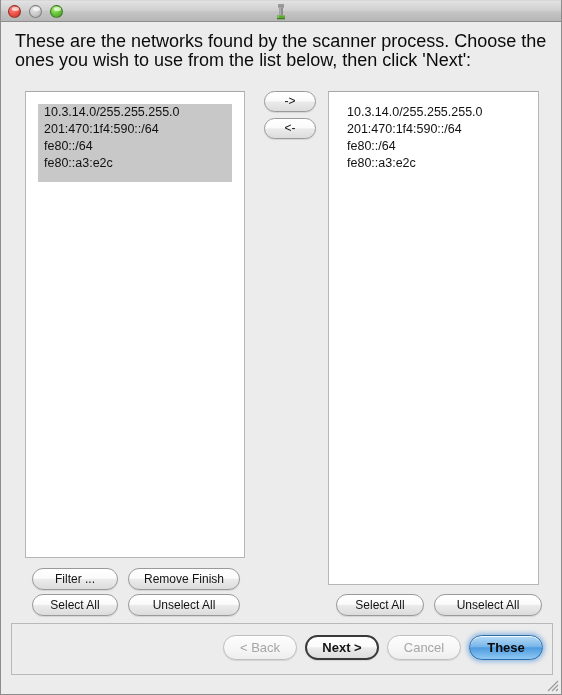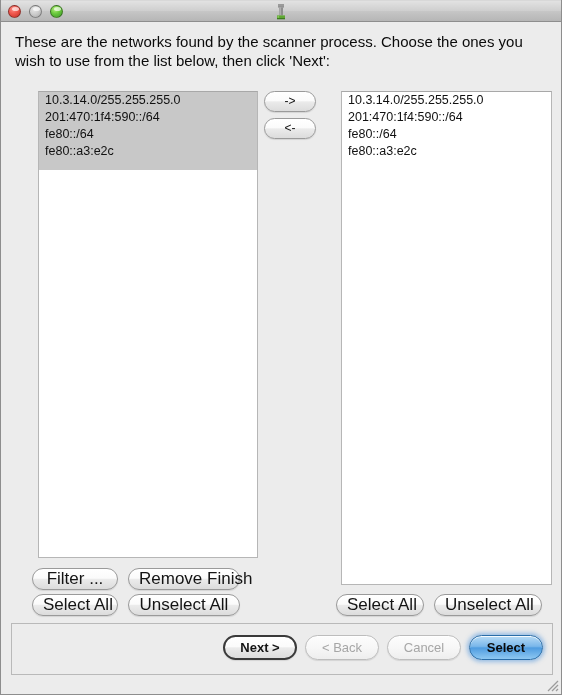--- a/index.html
+++ b/index.html
@@ -73,42 +73,41 @@
     left: 50%;
     top: 2px;
     transform: translateX(-50%);
     width: 16px;
     height: 18px;
   }
 
   
   .prompt {
     padding: 10px 14px 8px 14px;
-    font-size: 15px;
+    font-size: 18px;
     line-height: 19px;
     color: #0b0b0b;
     background: #ececec;
   }
 
   
   .body-area {
     position: relative;
     height: 545px;
     background: #ececec;
   }
 
   .listbox {
     position: absolute;
     box-sizing: border-box;
     background: #ffffff;
     border: 1px solid #b6b6b6;
     border-top-color: #a8a8a8;
     overflow: hidden;
-    padding: 0;
-    margin-left: 13px;
+    padding: 12px;
   }
   .listbox.left {
     left: 24px;
     top: 13px;
     width: 220px;
     height: 467px;
   }
   .listbox.right {
     left: 327px;
     top: 13px;
@@ -139,21 +138,21 @@
   }
 
   
   .btn {
     display: inline-block;
     box-sizing: border-box;
     border-radius: 20px;
     border: 1px solid #9a9a9a;
     background: linear-gradient(to bottom, #ffffff 0%, #fbfbfb 46%, #ebebeb 52%, #dcdcdc 100%);
     color: #141414;
-    font-size: 17px;
+    font-size: 12px;
     text-align: center;
     line-height: 1;
     padding: 0;
     cursor: default;
     box-shadow: 0 1px 1px rgba(0,0,0,0.10), inset 0 1px 0 rgba(255,255,255,0.9);
     white-space: nowrap;
     font-family: "Liberation Sans", sans-serif;
   }
   .btn.arrow {
     width: 52px;
@@ -296,24 +295,24 @@
 
     <div class="btn-row right-row">
       <div class="btn wide w-rsel">Select All</div>
       <div class="btn wide w-runsel">Unselect All</div>
     </div>
 
   </div>
 
   <div class="navpanel">
     <div class="navbuttons">
+      <div class="btn nav disabled">&lt; Back</div>
       <div class="btn nav default-focus">Next &gt;</div>
-      <div class="btn nav disabled">&lt; Back</div>
       <div class="btn nav disabled">Cancel</div>
-      <div class="btn nav aqua">Select</div>
+      <div class="btn nav aqua">These</div>
     </div>
   </div>
 
   <svg class="grip" viewBox="0 0 15 15">
     <g stroke="#9c9c9c" stroke-width="1.2">
       <line x1="13" y1="3" x2="3" y2="13"></line>
       <line x1="13" y1="7" x2="7" y2="13"></line>
       <line x1="13" y1="11" x2="11" y2="13"></line>
     </g>
   </svg>

